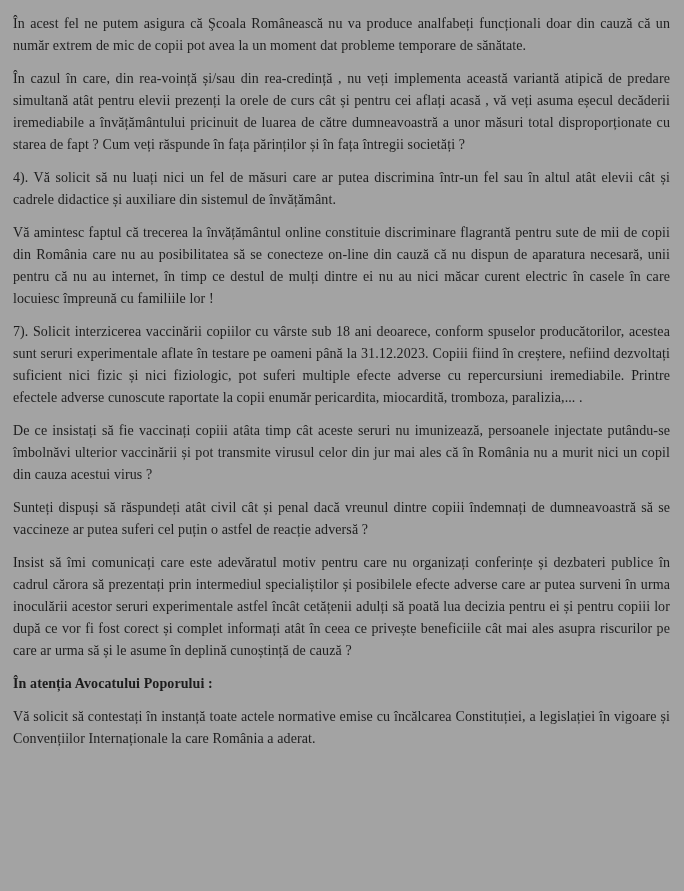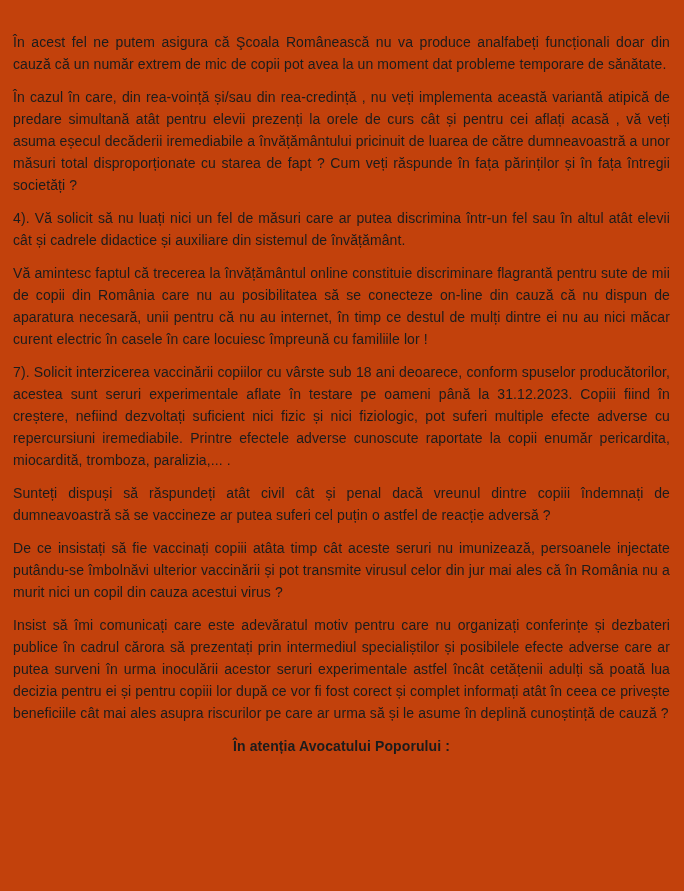--- a/index.html
+++ b/index.html
@@ -10,42 +10,44 @@
   body {
     width: 684px;
     height: 891px;
     overflow: hidden;
     font-family: "Liberation Sans", sans-serif;
   }
   .page {
     box-sizing: border-box;
     width: 684px;
     height: 891px;
-    background: #c2410c;
-    padding: 31px 14px 0 13px;
+    background: #a3a3a3;
+    padding: 13px 14px 0 13px;
+    font-family: Liberation Serif, serif;
   }
   .para {
     margin: 0 0 11px 0;
     font-size: 14px;
     line-height: 22px;
     color: #1c1c1c;
     text-align: justify;
     letter-spacing: 0.1px;
   }
   .para.heading {
     font-weight: 700;
-    text-align: center;
+    text-align: left;
   }
 </style>
 </head>
 <body>
 
 <div class="page">
   <p class="para">În acest fel ne putem asigura că Şcoala Românească nu va produce analfabeți funcționali doar din cauză că un număr extrem de mic de copii pot avea la un moment dat probleme temporare de sănătate.</p>
   <p class="para">În cazul în care, din rea-voință și/sau din rea-credință , nu veți implementa această variantă atipică de predare simultană atât pentru elevii prezenți la orele de curs cât și pentru cei aflați acasă , vă veți asuma eșecul decăderii iremediabile a învățământului pricinuit de luarea de către dumneavoastră a unor măsuri total disproporționate cu starea de fapt ? Cum veți răspunde în fața părinților și în fața întregii societăți ?</p>
   <p class="para">4). Vă solicit să nu luați nici un fel de măsuri care ar putea discrimina într-un fel sau în altul atât elevii cât și cadrele didactice și auxiliare din sistemul de învățământ.</p>
   <p class="para">Vă amintesc faptul că trecerea la învățământul online constituie discriminare flagrantă pentru sute de mii de copii din România care nu au posibilitatea să se conecteze on-line din cauză că nu dispun de aparatura necesară, unii pentru că nu au internet, în timp ce destul de mulți dintre ei nu au nici măcar curent electric în casele în care locuiesc împreună cu familiile lor !</p>
   <p class="para">7). Solicit interzicerea vaccinării copiilor cu vârste sub 18 ani deoarece, conform spuselor producătorilor, acestea sunt seruri experimentale aflate în testare pe oameni până la 31.12.2023. Copiii fiind în creștere, nefiind dezvoltați suficient nici fizic și nici fiziologic, pot suferi multiple efecte adverse cu repercursiuni iremediabile. Printre efectele adverse cunoscute raportate la copii enumăr pericardita, miocardită, tromboza, paralizia,... .</p>
+  <p class="para">De ce insistați să fie vaccinați copiii atâta timp cât aceste seruri nu imunizează, persoanele injectate putându-se îmbolnăvi ulterior vaccinării și pot transmite virusul celor din jur mai ales că în România nu a murit nici un copil din cauza acestui virus ?</p>
   <p class="para">Sunteți dispuși să răspundeți atât civil cât și penal dacă vreunul dintre copiii îndemnați de dumneavoastră să se vaccineze ar putea suferi cel puțin o astfel de reacție adversă ?</p>
-  <p class="para">De ce insistați să fie vaccinați copiii atâta timp cât aceste seruri nu imunizează, persoanele injectate putându-se îmbolnăvi ulterior vaccinării și pot transmite virusul celor din jur mai ales că în România nu a murit nici un copil din cauza acestui virus ?</p>
   <p class="para">Insist să îmi comunicați care este adevăratul motiv pentru care nu organizați conferințe și dezbateri publice în cadrul cărora să prezentați prin intermediul specialiștilor și posibilele efecte adverse care ar putea surveni în urma inoculării acestor seruri experimentale astfel încât cetățenii adulți să poată lua decizia  pentru ei și pentru copiii lor după ce vor fi fost corect și complet informați atât în ceea ce privește beneficiile cât mai ales asupra riscurilor pe care ar urma să și le asume în deplină cunoștință de cauză ?</p>
   <p class="para heading">În atenția Avocatului Poporului :</p>
+  <p class="para">Vă solicit să contestați în instanță toate actele normative emise cu încălcarea Constituției, a legislației în vigoare și Convențiilor Internaționale la care România a aderat.</p>
 </div>
 
 </body></html>

